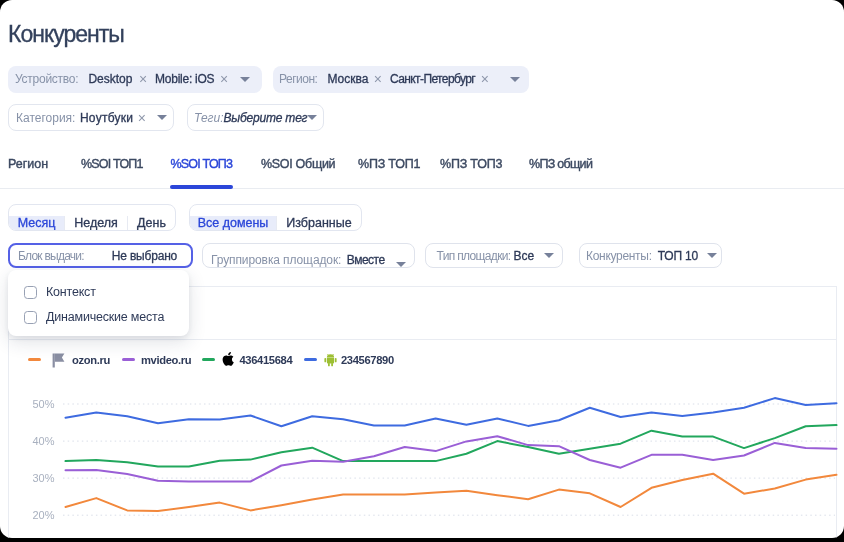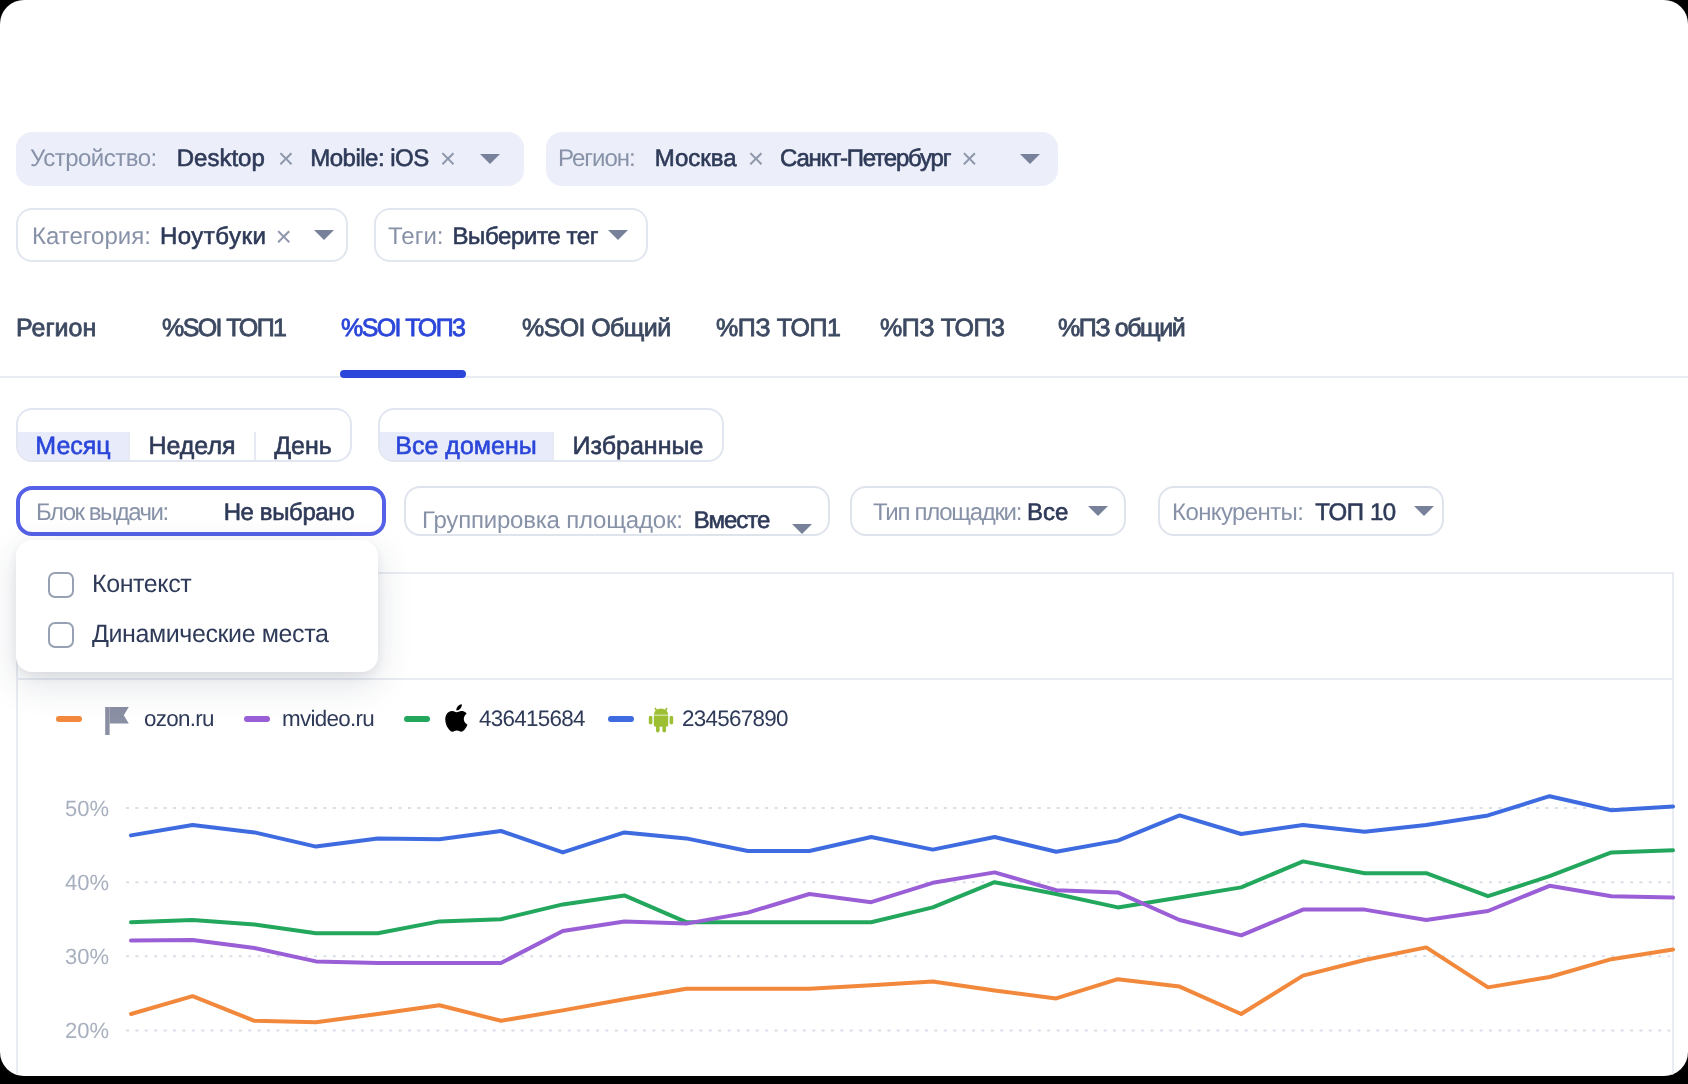--- a/index.html
+++ b/index.html
@@ -19,26 +19,27 @@
   .tab.act { color:#2b46d9; -webkit-text-stroke:0.4px #2b46d9; }
   .seg { height:27px; border:1px solid #e2e6f0; border-radius:8px; background:#fff; display:flex; align-items:flex-end; overflow:hidden; }
   .seg > div { display:flex; align-items:center; justify-content:center; font-size:12.5px; color:#2e3a58; font-weight:500; -webkit-text-stroke:0.3px #2e3a58; }
   .seg > div.sel { background:#e8ecfa; color:#2b46d9; -webkit-text-stroke:0.3px #2b46d9; }
   .seg > div + div { border-left:1px solid #e7eaf2; }
   .sel-box { height:25px; border:1px solid #dfe3ec; border-radius:8px; background:#fff; display:flex; align-items:center; font-size:12px; white-space:nowrap; }
   .sel-box.focus { border:2px solid #5561e6;gap:14px; }
   .ddp { left:8px; top:270px; width:181px; height:66px; background:#fff; border-radius:8px; box-shadow:0 6px 18px rgba(35,48,77,.14), 0 2px 5px rgba(35,48,77,.08); z-index:5; }
   .cb { position:absolute; left:16px; width:13px; height:13px; border:1.5px solid #98a1b4; border-radius:3.5px; background:#fff; }
   .cbl { position:absolute; left:38px; font-size:12.5px; color:#2e3a58; letter-spacing:-0.2px; }
-  .legtxt { font-size:11.2px; color:#2e3a58; letter-spacing:-0.35px; }
+  .legtxt { font-size:11.2px; color:#2e3a58; letter-spacing:-0.35px;font-weight:bold; }
   .dash { height:2.5px; border-radius:2px; width:13px; top:358.2px; }
 </style>
 </head>
 <body>
 <div class="card">
+  <div class="abs title">Конкуренты</div>
 
   <div class="abs chip f" style="left:8px; top:65.5px; width:254px; padding:0 12px 0 7px;">
     <span class="lab" style="letter-spacing:-0.25px">Устройство:</span>
       <span style="width:10px"></span>
       <span class="val">Desktop</span>
       <span style="width:6.5px"></span>
       <span class="x">×</span>
       <span style="width:8px"></span>
       <span class="val" style="letter-spacing:-0.25px">Mobile: iOS</span>
       <span style="width:5.5px"></span>
@@ -62,21 +63,21 @@
 
   <div class="abs chip o" style="left:8px; top:104px; width:166px; padding:0 6px 0 7px;justify-content:center;">
     <span class="lab">Категория:</span>
       <span style="width:4.5px"></span>
       <span class="val" style="letter-spacing:0.25px">Ноутбуки</span>
       <span style="width:4.5px"></span>
       <span class="x">×</span>
     <span style="margin-left:auto"></span>
       <span class="caret"></span>
   </div>
-  <div class="abs chip o" style="left:187px; top:104px; width:137px; padding:0 9px 0 6px;">
+  <div class="abs chip o" style="left:187px; top:104px; width:137px; padding:0 9px 0 6px;font-style:italic;">
     <span class="lab">Теги:</span>
       <span style="width:4.5px"></span>
       <span class="val" style="letter-spacing:-0.2px">Выберите тег</span>
     <span style="margin-left:auto"></span>
       <span class="caret"></span>
   </div>
 
   <div class="abs tab" style="left:8px; top:157px; letter-spacing:0;">Регион</div>
   <div class="abs tab" style="left:81px; top:157px; letter-spacing:-0.8px;">%SOI ТОП1</div>
   <div class="abs tab act" style="left:170.5px; top:157px; letter-spacing:-0.8px;">%SOI ТОП3</div>

